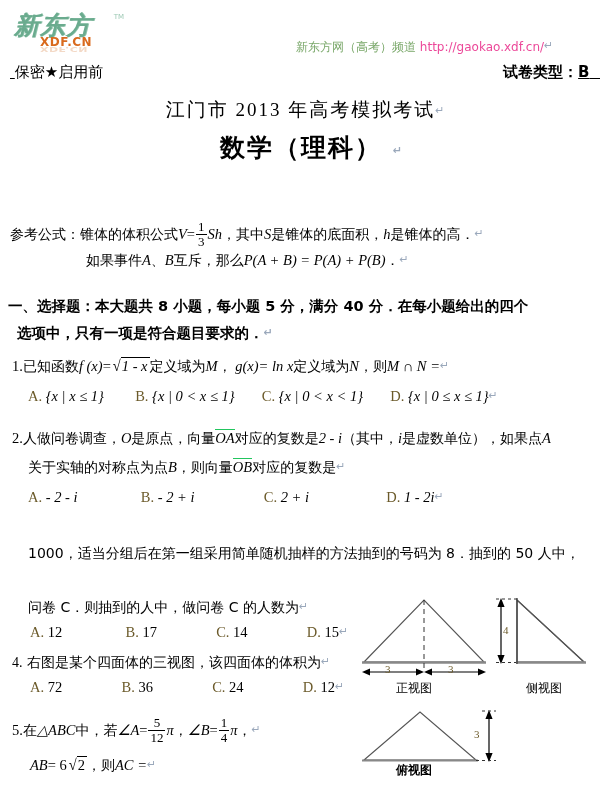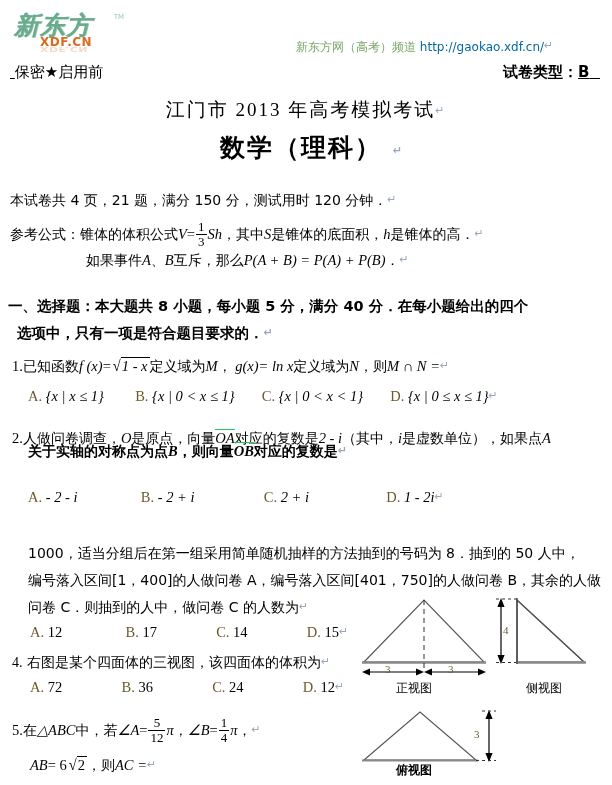--- a/index.html
+++ b/index.html
@@ -73,21 +73,21 @@
   
   .channel {
     position: absolute;
     left: 296px;
     top: 39px;
     font-family: "DejaVu Sans", sans-serif;
     font-size: 12px;
     color: #7aa86a;
     white-space: nowrap;
   }
-  .channel .url { color: #0369a1; }
+  .channel .url { color: #ec4899; }
 
   
   .secrecy {
     position: absolute;
     left: 10px;
     top: 63px;
     font-family: "DejaVu Sans", sans-serif;
     font-size: 15px;
     font-weight: normal;
     white-space: nowrap;
@@ -216,23 +216,20 @@
   </div>
 
   <div class="exam-title">
     <span>江门市 2013 年高考模拟考试</span><span class="pilcrow">↵</span>
   </div>
   <div class="subject-title">
     <span>数学（理科）</span>
     <span class="pilcrow">↵</span>
   </div>
 
-  <div class="line han" style="left:10px; top:192px;">
-    <span>本试卷共 4 页，21 题，满分 150 分，测试用时 120 分钟．</span><span class="pilcrow">↵</span>
-  </div>
 
   <div class="line" style="left:10px; top:220px;">
     <span class="han">参考公式：</span><span class="han">锥体的体积公式</span><span class="mi">V</span><span class="mn">=</span><span class="frac"><span class="nume">1</span><span class="deno">3</span></span><span class="mi">Sh</span><span class="han">，其中</span><span class="mi">S</span><span class="han">是锥体的底面积，</span><span class="mi">h</span><span class="han">是锥体的高．</span><span class="pilcrow">↵</span>
   </div>
 
   <div class="line" style="left:86px; top:252px;">
     <span class="han">如果事件</span><span class="mi">A</span><span class="han">、</span><span class="mi">B</span><span class="han">互斥，那么</span><span class="mi">P(A + B) = P(A) + P(B)</span><span class="han">．</span><span class="pilcrow">↵</span>
   </div>
 
   <div class="line bold-han" style="left:8px; top:297px;">一、选择题：本大题共 8 小题，每小题 5 分，满分 40 分．在每小题给出的四个</div>
@@ -254,39 +251,38 @@
     <span class="opt-letter">C.</span>
     <span class="mi">{x | 0 &lt; x &lt; 1}</span>
     <span style="display:inline-block;width:20px"></span>
     <span class="opt-letter">D.</span>
     <span class="mi">{x | 0 ≤ x ≤ 1}</span><span class="pilcrow">↵</span>
   </div>
 
   <div class="line" style="left:12px; top:429px;">
     <span class="mn">2.</span><span class="han">人做问卷调查，</span><span class="mi">O</span><span class="han">是原点，向量</span><span class="vec mi">OA</span><span class="han">对应的复数是</span><span class="mi">2 - i</span><span class="han">（其中，</span><span class="mi">i</span><span class="han">是虚数单位），如果点</span><span class="mi">A</span>
   </div>
-  <div class="line" style="left:28px; top:442px;font-weight:bold;">
+  <div class="line" style="left:28px; top:458px;">
     <span class="han">关于实轴的对称点为点</span><span class="mi">B</span><span class="han">，则向量</span><span class="vec mi">OB</span><span class="han">对应的复数是</span><span class="pilcrow">↵</span>
   </div>
   <div class="line" style="left:28px; top:489px;">
     <span class="opt-letter">A.</span>
     <span class="mi">- 2 - i</span>
     <span style="display:inline-block;width:56px"></span>
     <span class="opt-letter">B.</span>
     <span class="mi">- 2 + i</span>
     <span style="display:inline-block;width:62px"></span>
     <span class="opt-letter">C.</span>
     <span class="mi">2 + i</span>
     <span style="display:inline-block;width:70px"></span>
     <span class="opt-letter">D.</span>
     <span class="mi">1 - 2i</span><span class="pilcrow">↵</span>
   </div>
 
   <div class="line han" style="left:28px; top:545px;">1000，适当分组后在第一组采用简单随机抽样的方法抽到的号码为 8．抽到的 50 人中，</div>
-  <div class="line han" style="left:28px; top:572px;">编号落入区间[1，400]的人做问卷 A，编号落入区间[401，750]的人做问卷 B，其余的人做</div>
   <div class="line han" style="left:28px; top:599px;">
     <span>问卷 C．则抽到的人中，做问卷 C 的人数为</span><span class="pilcrow">↵</span>
   </div>
   <div class="line" style="left:30px; top:624px;">
     <span class="opt-letter">A.</span>
     <span class="mn">12</span>
     <span style="display:inline-block;width:56px"></span>
     <span class="opt-letter">B.</span>
     <span class="mn">17</span>
     <span style="display:inline-block;width:52px"></span>

